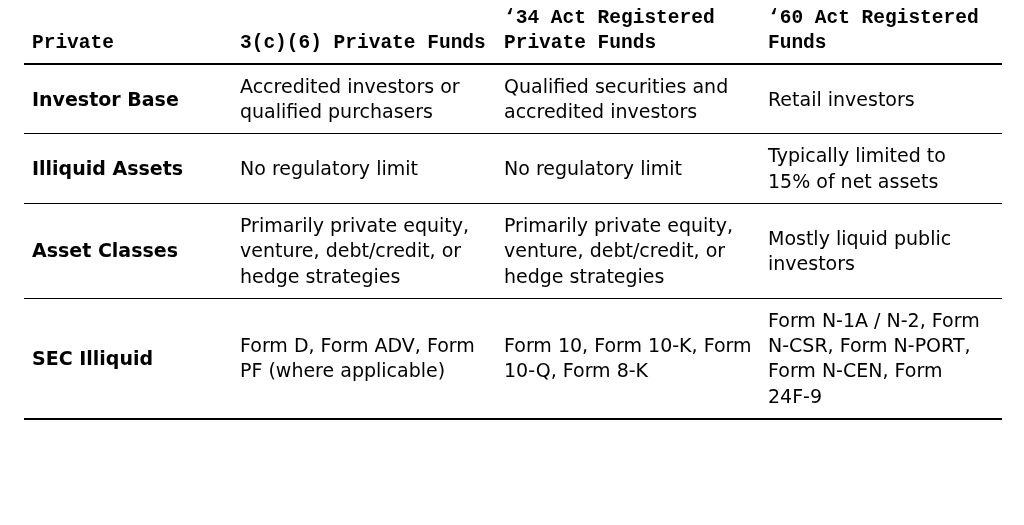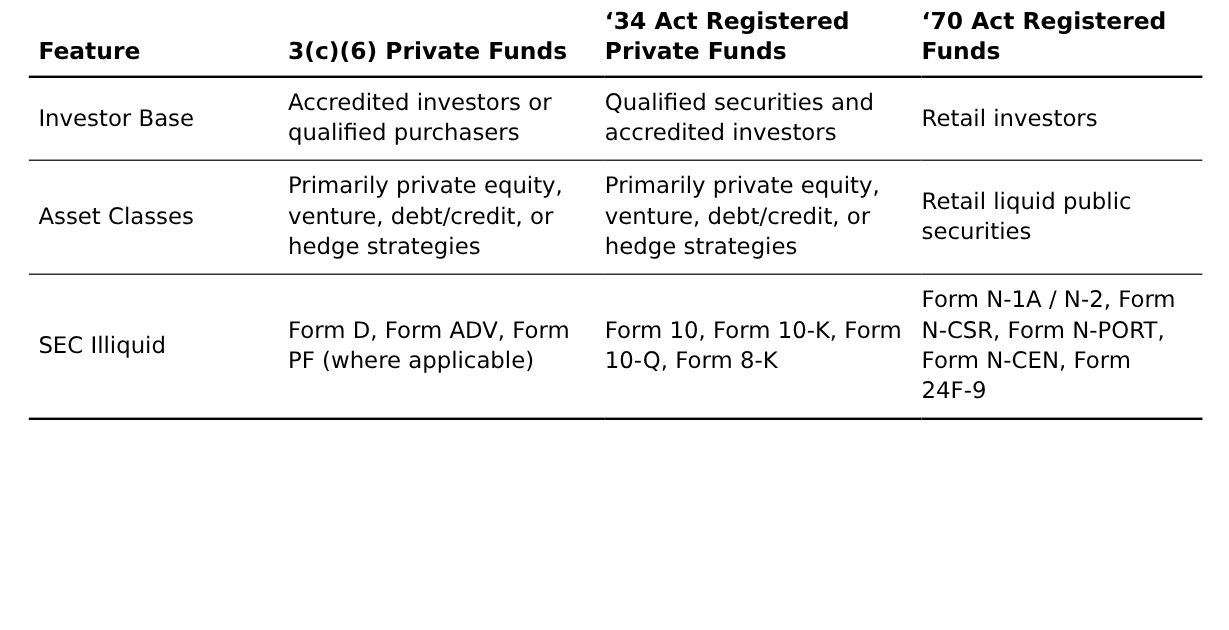--- a/index.html
+++ b/index.html
@@ -31,33 +31,34 @@
   table.comparison col.c3 { width: 234px; }
 
   thead th {
     text-align: left;
     vertical-align: bottom;
     font-size: 19.5px;
     line-height: 1.28;
     font-weight: bold;
     padding: 6px 14px 7px 0;
     border-bottom: 2.6px solid #000000;
+    font-family: Liberation Mono, monospace;
   }
   thead th.feature-head {
     padding-left: 8px;
   }
   tbody td {
     vertical-align: middle;
     font-size: 19px;
     line-height: 1.33;
     padding: 9px 14px 9px 0;
     border-bottom: 1.7px solid #000000;
   }
   tbody td.row-label {
-    font-weight: normal;
+    font-weight: bold;
     padding-left: 8px;
   }
   tbody tr:last-child td {
     border-bottom: 2.6px solid #000000;
   }
   .cell-text {
     display: block;
   }
 </style>
 </head>
@@ -66,49 +67,61 @@
 <div class="table-wrap">
   <table class="comparison">
     <colgroup>
       <col class="c0">
       <col class="c1">
       <col class="c2">
       <col class="c3">
     </colgroup>
     <thead>
       <tr>
-        <th class="feature-head">Feature</th>
+        <th class="feature-head">Private</th>
         <th>3(c)(6) Private Funds</th>
         <th>‘34 Act Registered Private Funds</th>
-        <th>‘70 Act Registered Funds</th>
+        <th>‘60 Act Registered Funds</th>
       </tr>
     </thead>
     <tbody>
       <tr>
         <td class="row-label">Investor Base</td>
         <td>
             <span class="cell-text">Accredited investors or qualified purchasers</span>
           </td>
         <td>
             <span class="cell-text">Qualified securities and accredited investors</span>
           </td>
         <td>
             <span class="cell-text">Retail investors</span>
           </td>
       </tr>
       <tr>
+        <td class="row-label">Illiquid Assets</td>
+        <td>
+            <span class="cell-text">No regulatory limit</span>
+          </td>
+        <td>
+            <span class="cell-text">No regulatory limit</span>
+          </td>
+        <td>
+            <span class="cell-text">Typically limited to 15% of net assets</span>
+          </td>
+      </tr>
+      <tr>
         <td class="row-label">Asset Classes</td>
         <td>
             <span class="cell-text">Primarily private equity, venture, debt/credit, or hedge strategies</span>
           </td>
         <td>
             <span class="cell-text">Primarily private equity, venture, debt/credit, or hedge strategies</span>
           </td>
         <td>
-            <span class="cell-text">Retail liquid public securities</span>
+            <span class="cell-text">Mostly liquid public investors</span>
           </td>
       </tr>
       <tr>
         <td class="row-label">SEC Illiquid</td>
         <td>
             <span class="cell-text">Form D, Form ADV, Form PF (where applicable)</span>
           </td>
         <td>
             <span class="cell-text">Form 10, Form 10-K, Form 10-Q, Form 8-K</span>
           </td>

